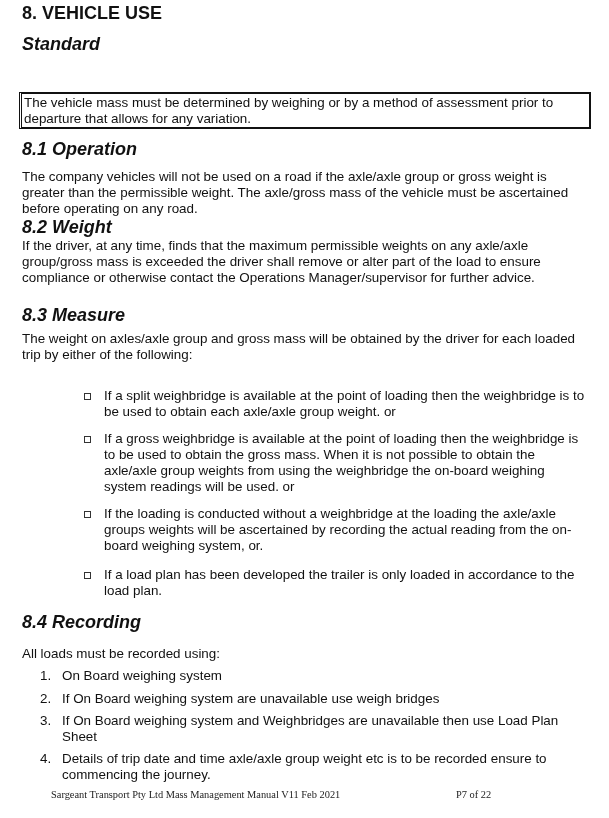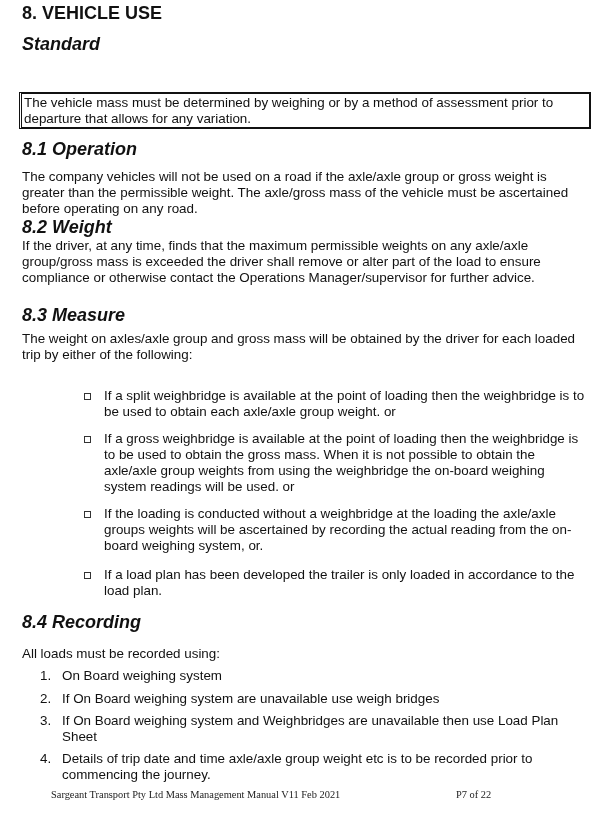--- a/index.html
+++ b/index.html
@@ -77,17 +77,17 @@
 <div class="abs num-item" style="top:691px;">
   <span class="num-marker">2.</span>
   <div class="num-text">If On Board weighing system are unavailable use weigh bridges</div>
 </div>
 <div class="abs num-item" style="top:713px;">
   <span class="num-marker">3.</span>
   <div class="num-text">If On Board weighing system and Weighbridges are unavailable then use Load Plan Sheet</div>
 </div>
 <div class="abs num-item" style="top:751px;">
   <span class="num-marker">4.</span>
-  <div class="num-text">Details of trip date and time axle/axle group weight etc is to be recorded prior to commencing the journey.</div>
+  <div class="num-text">Details of trip date and time axle/axle group weight etc is to be recorded ensure to commencing the journey.</div>
 </div>
 
 <div class="abs footer" style="left:22px; top:787px;margin-left:29px;">Sargeant Transport Pty Ltd Mass Management Manual V11 Feb 2021</div>
 <div class="abs footer" style="left:456px; top:787px;">P7 of 22</div>
 
 </body></html>

